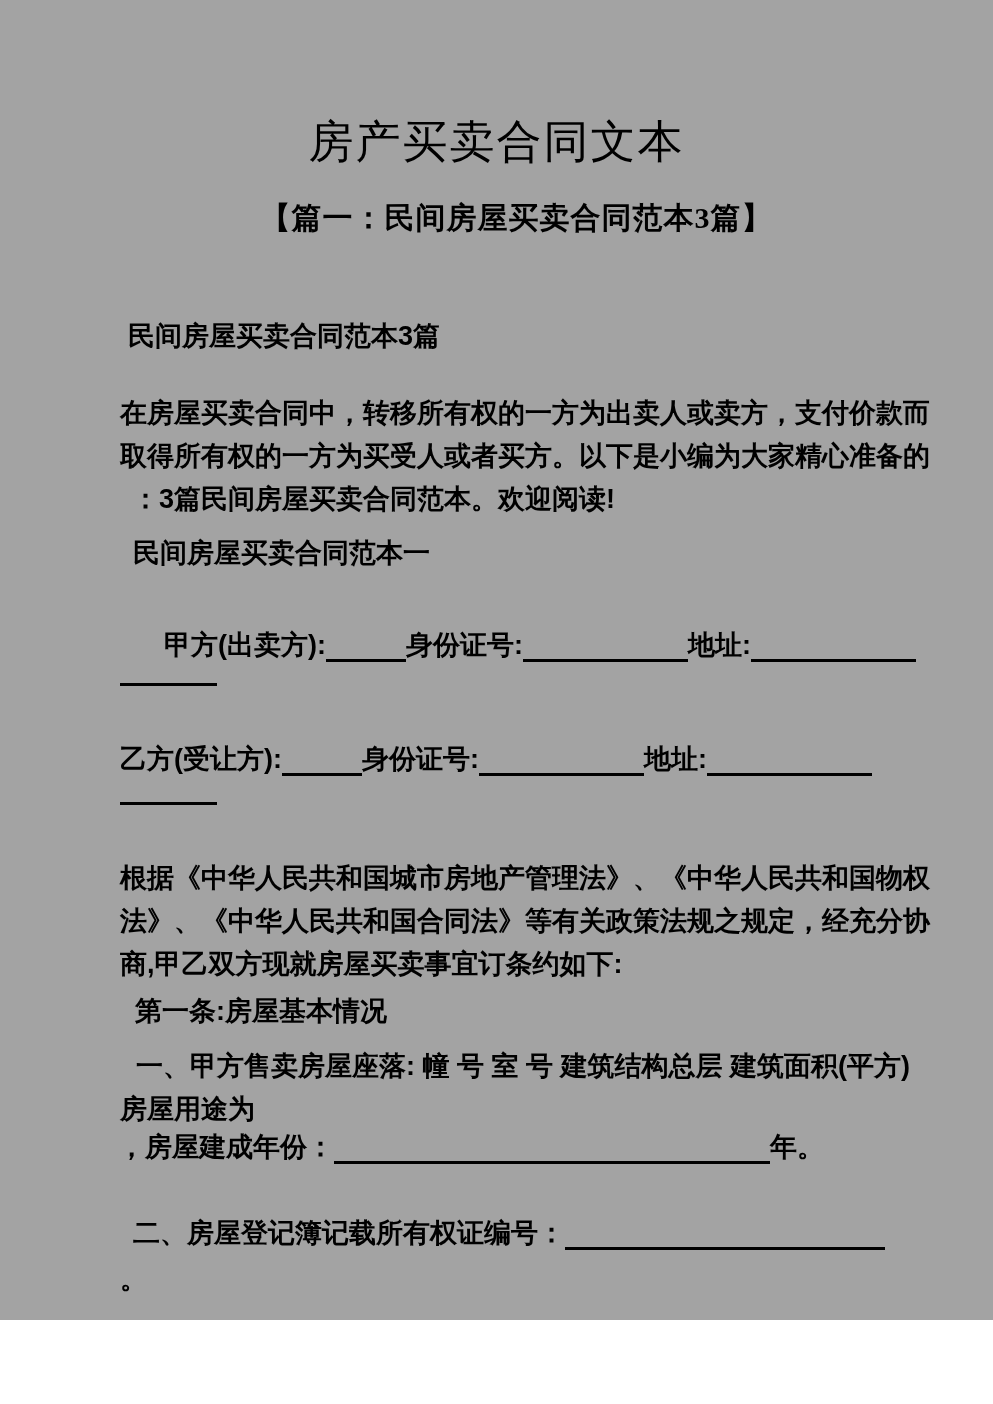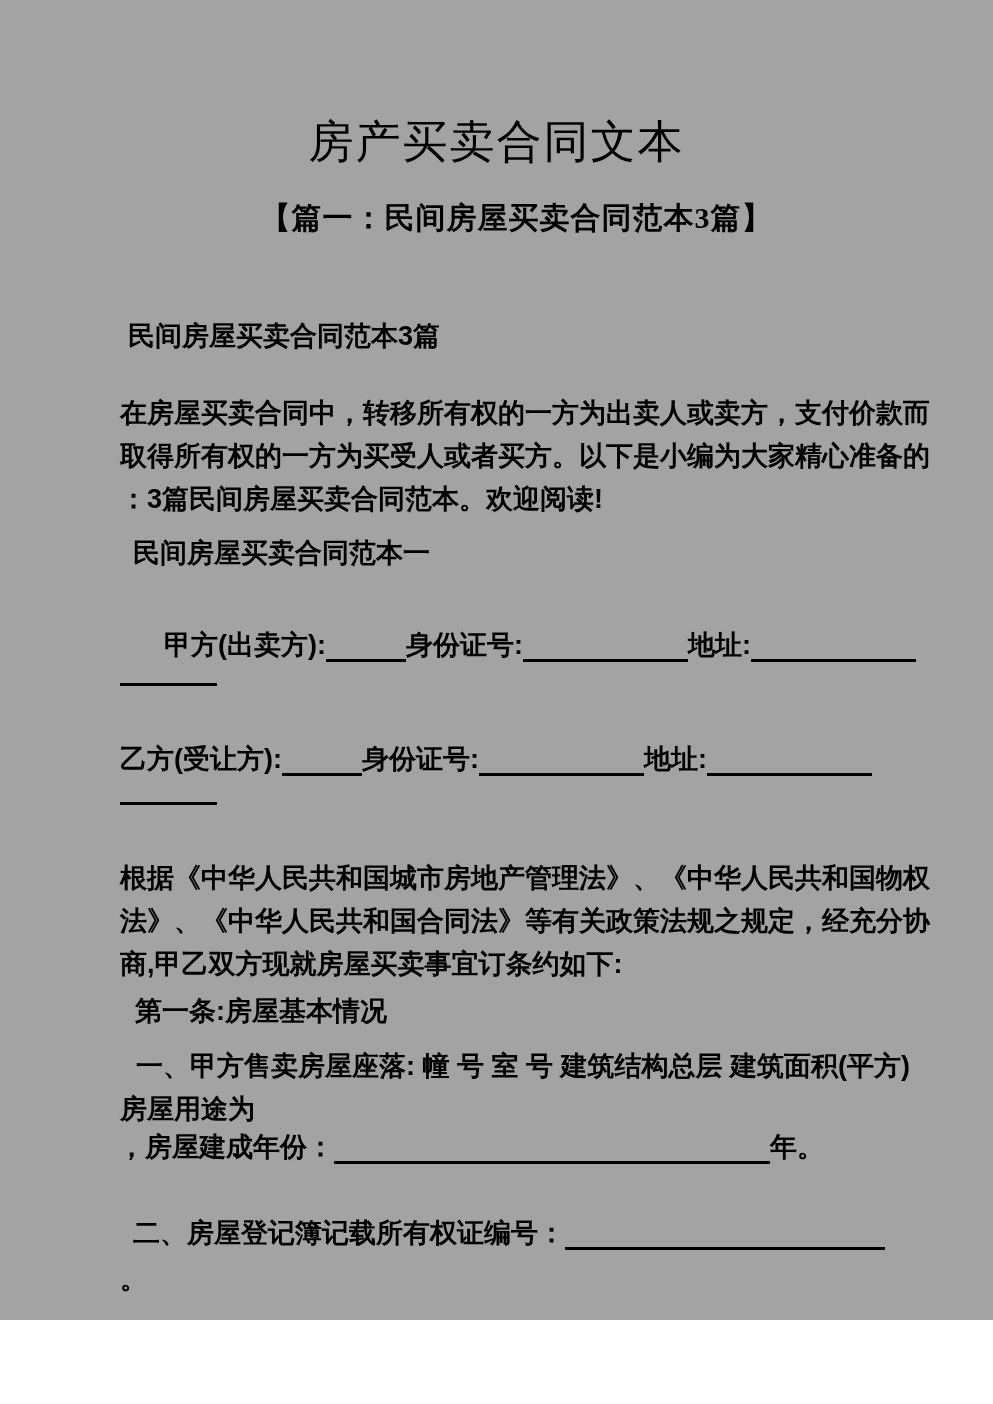--- a/index.html
+++ b/index.html
@@ -57,21 +57,21 @@
 <div class="page">
 
   <div class="abs doc-title">房产买卖合同文本</div>
 
   <div class="abs doc-subtitle">【篇一：民间房屋买卖合同范本3篇】</div>
 
   <div class="abs body-text" style="left:128px; top:306px;margin-top:13px;">民间房屋买卖合同范本3篇</div>
 
   <div class="abs body-text" style="left:120px; top:396px;">在房屋买卖合同中，转移所有权的一方为出卖人或卖方，支付价款而</div>
   <div class="abs body-text" style="left:120px; top:439px;">取得所有权的一方为买受人或者买方。以下是小编为大家精心准备的</div>
-  <div class="abs body-text" style="left:120px; top:482px;">：3篇民间房屋买卖合同范本。欢迎阅读!</div>
+  <div class="abs body-text" style="left:132px; top:482px;">：3篇民间房屋买卖合同范本。欢迎阅读!</div>
 
   <div class="abs body-text" style="left:133px; top:536px;text-align:right;">民间房屋买卖合同范本一</div>
 
   <div class="abs body-text fill-row" style="left:120px; top:626px; width:752px; height:36px;margin-left:44px;">
     <span>甲方(出卖方):</span>
       <span class="blank" style="width:80px;"></span>
       <span>身份证号:</span>
       <span class="blank" style="width:165px;"></span>
       <span>地址:</span>
       <span class="blank blank-grow"></span>

